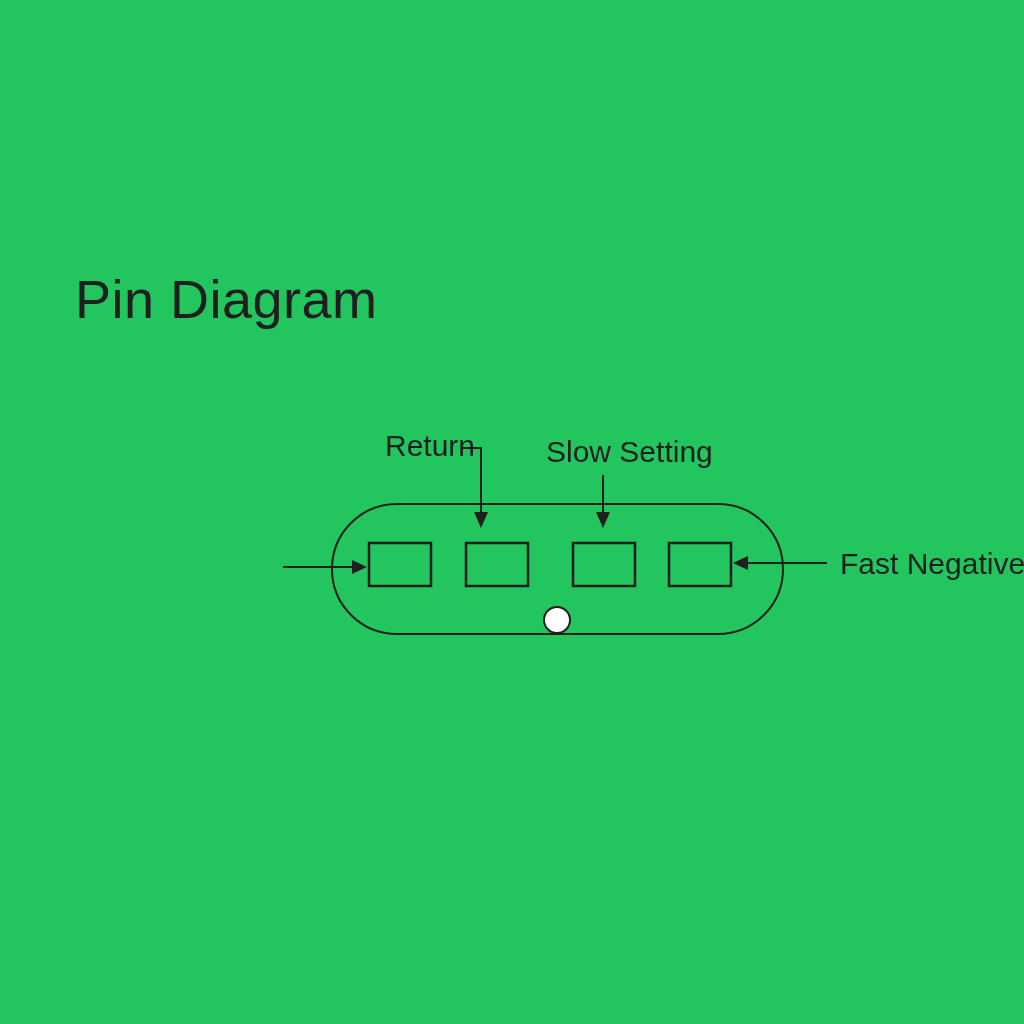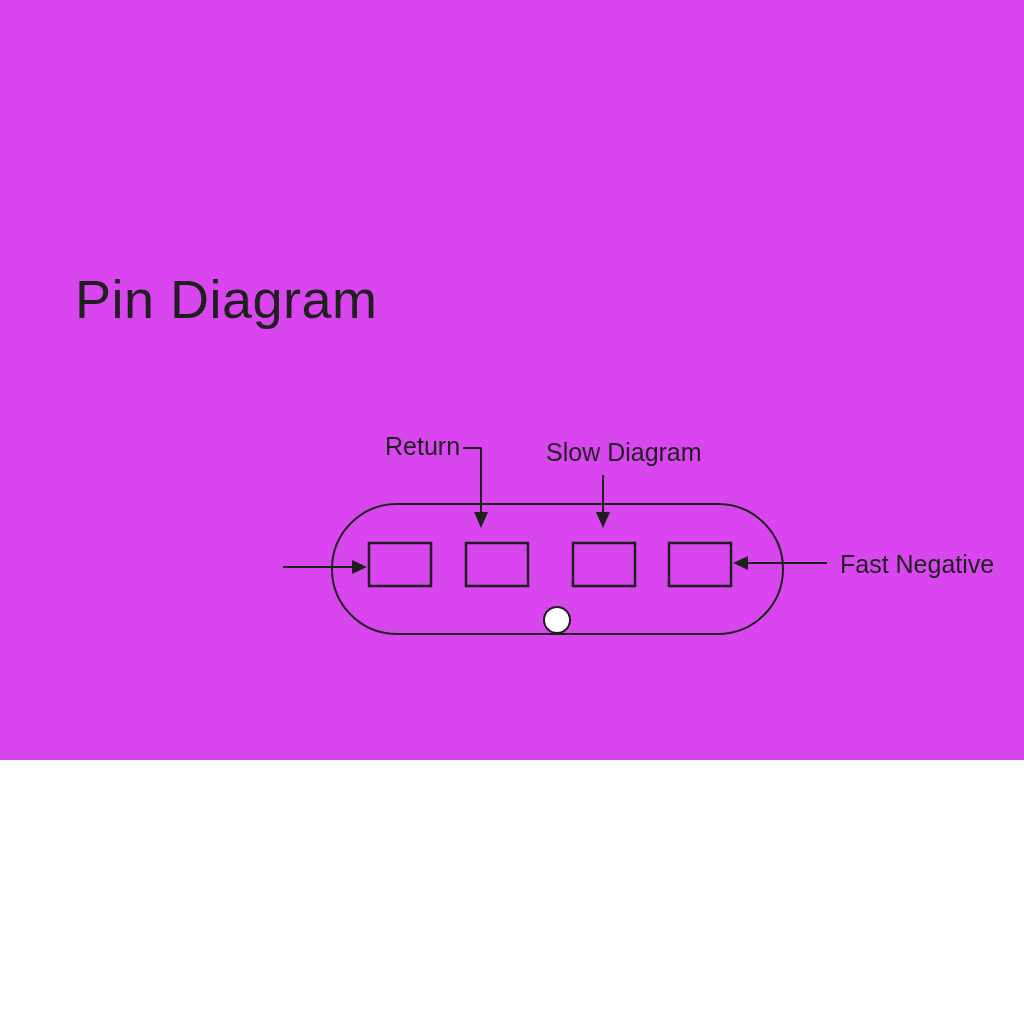--- a/index.html
+++ b/index.html
@@ -9,37 +9,37 @@
   body {
     width: 1024px;
     height: 1024px;
     background: #ffffff;
     font-family: "Liberation Sans", sans-serif;
     color: #1f1f1f;
   }
   .stage {
     position: relative;
     width: 1024px;
-    height: 760px;
-    background: #d946ef;
+    height: 1024px;
+    background: #22c55e;
     overflow: hidden;
   }
   .page-title {
     position: absolute;
     left: 75px;
     top: 268px;
     font-size: 54px;
     font-weight: 300;
     letter-spacing: 0.5px;
     color: #1f1f1f;
     white-space: nowrap;
   }
   .pin-label {
     position: absolute;
-    font-size: 25px;
+    font-size: 30px;
     font-weight: 400;
     color: #1f1f1f;
     white-space: nowrap;
     line-height: 30px;
   }
   .label-negative-electrode {
     left: 61px;
     top: 552px;
   }
   .label-return {
@@ -63,21 +63,21 @@
 </head>
 <body>
 
 <div class="stage">
 
   <div class="page-title">Pin Diagram</div>
 
 
   <div class="pin-label label-return">Return</div>
 
-  <div class="pin-label label-slow-setting">Slow Diagram</div>
+  <div class="pin-label label-slow-setting">Slow Setting</div>
 
   <div class="pin-label label-fast-setting">Fast Negative</div>
 
   <svg class="diagram-canvas" width="1024" height="1024" viewBox="0 0 1024 1024">
 
     <g fill="none" stroke-width="2" stroke="#1f1f1f">
 
       <rect x="332" y="504" width="451" height="130" rx="65" ry="65"></rect>
 
       <rect x="369" y="543" width="62" height="43" stroke-width="2.5"></rect>

